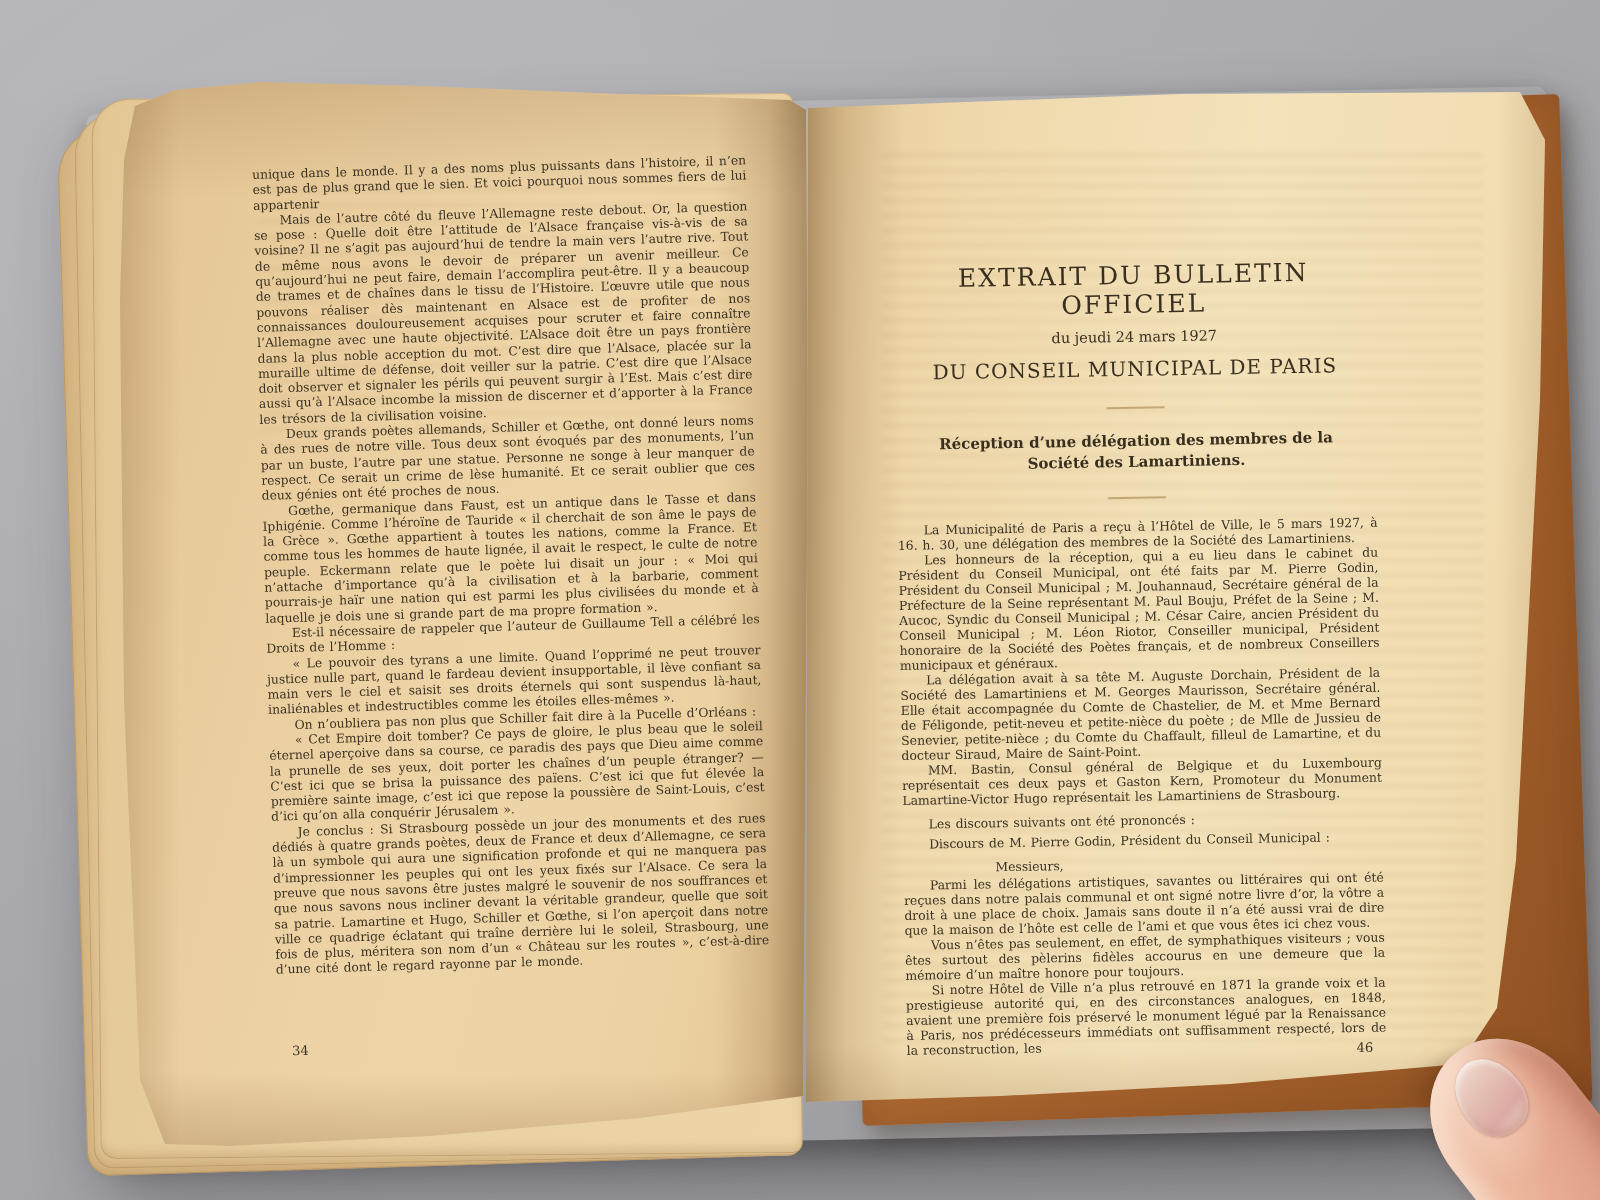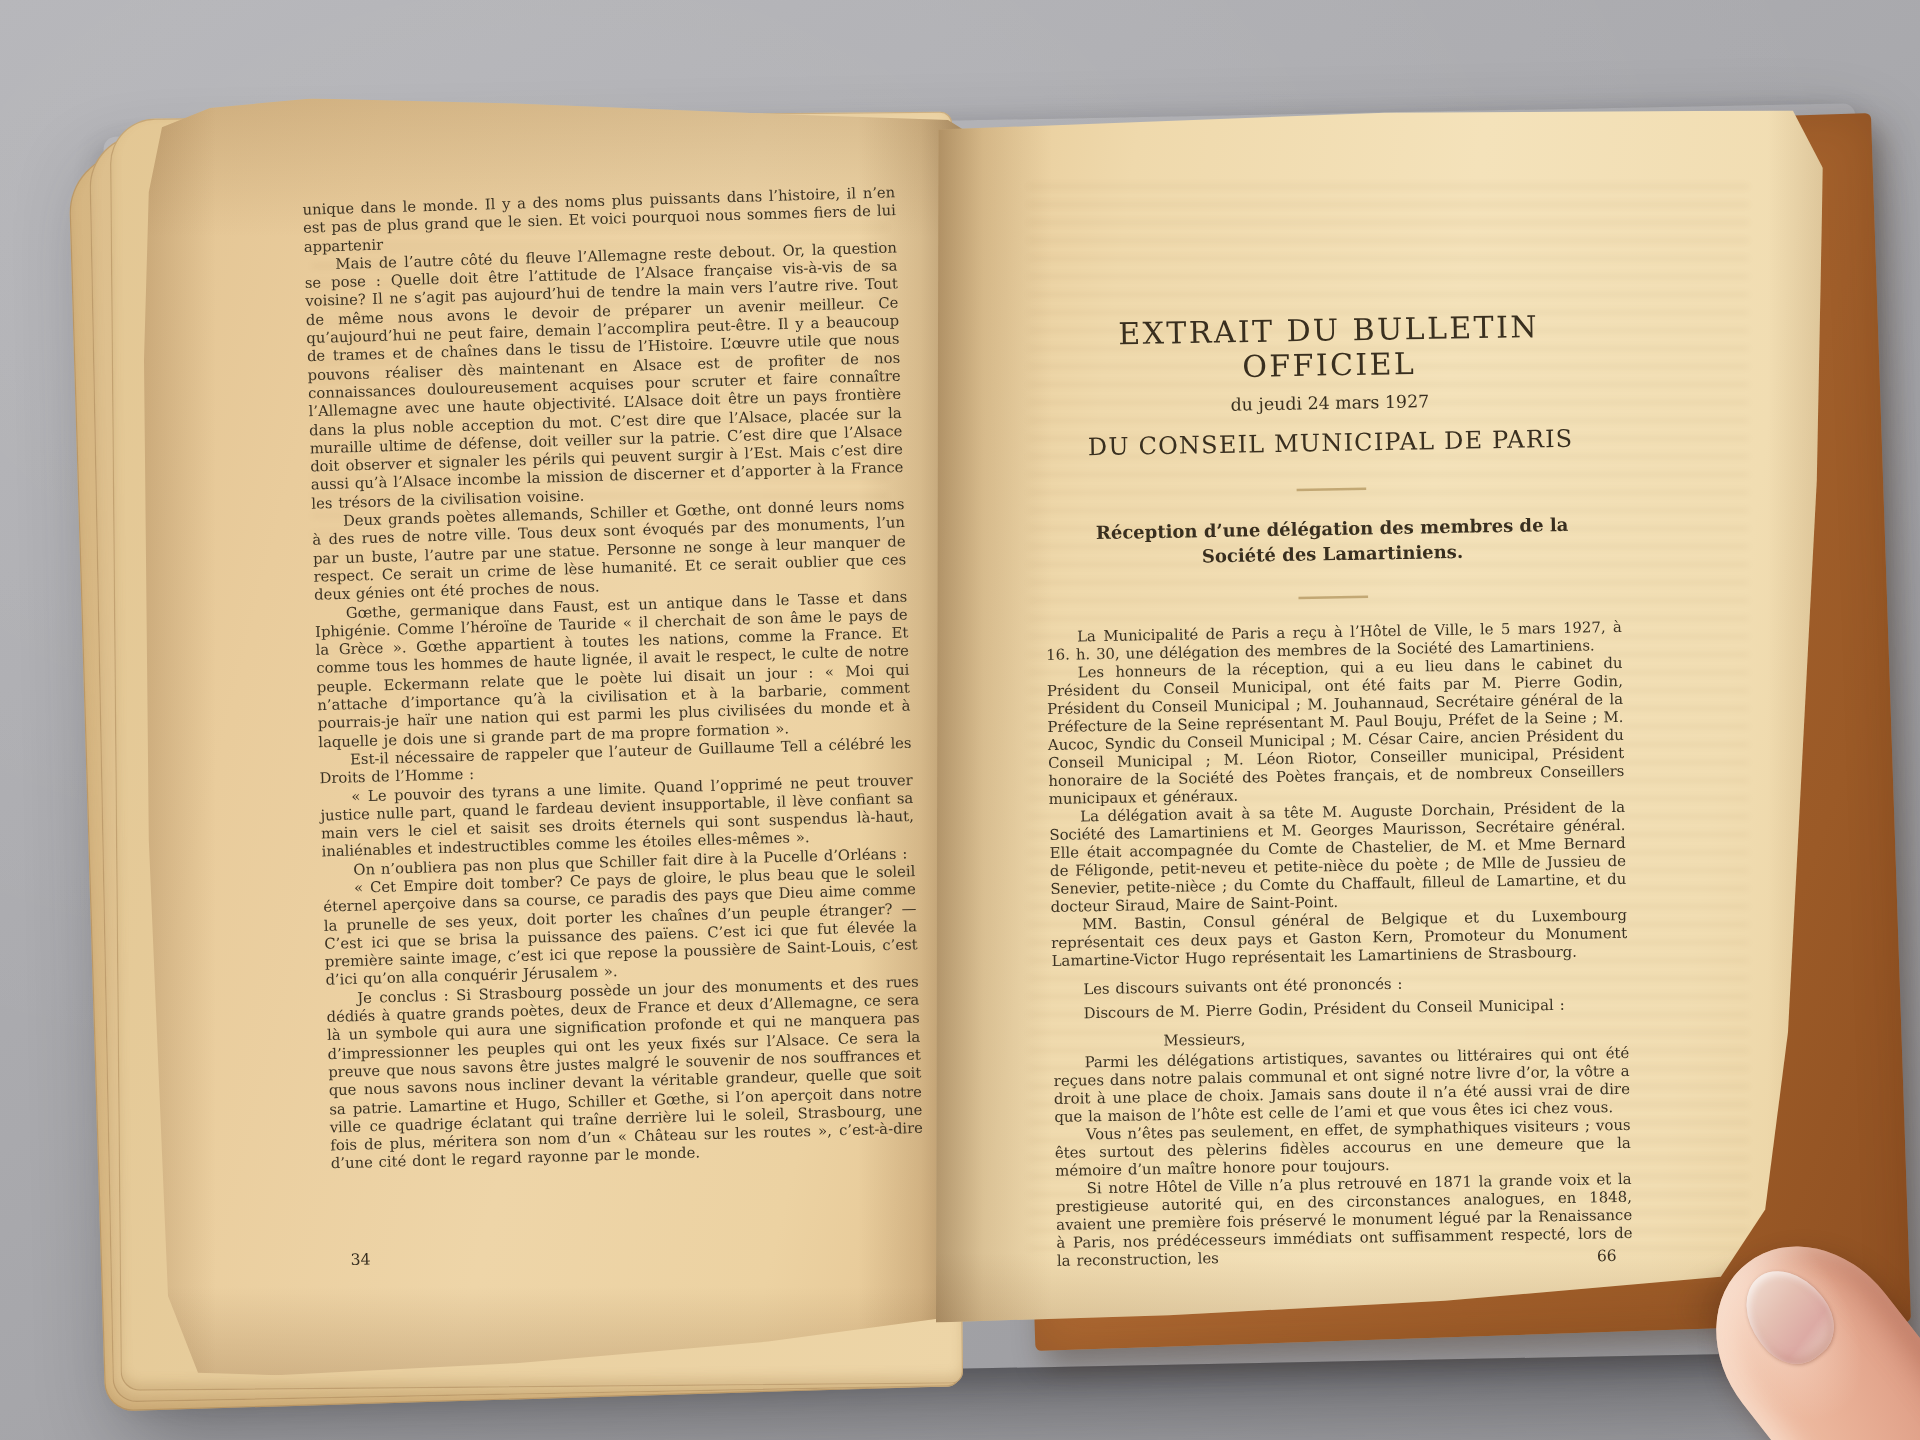--- a/index.html
+++ b/index.html
@@ -57,21 +57,21 @@
   .left-text { position:absolute; left:142px; top:90px; width:494px;
     transform:rotate(-1.7deg); transform-origin:0 0;
     font-size:12.3px; line-height:15.3px; color:#3a3122;
     text-align:justify; word-spacing:1px; }
   .left-text p { margin:0; text-indent:26px; }
   .left-text p.cont { text-indent:0; }
   .pagenum { position:absolute; font-size:13px; color:#3a3122; }
   .pagenum-left { left:14px; top:876px; }
 
   
-  .right-page { position:absolute; left:772px; top:84px; width:756px; height:1030px; z-index:6;
+  .right-page { position:absolute; left:798px; top:84px; width:756px; height:1030px; z-index:6;
     background:
       linear-gradient(98deg, #e5c794 0%, #efd9ac 20%, #f4e2ba 52%, #f1ddb2 82%, #ead2a2 100%);
     clip-path: polygon(10px 24px, 382px 10px, 722px 8px, 747px 56px, 742px 316px, 718px 776px,
       699px 924px, 662px 980px, 432px 1000px, 202px 1012px, 8px 1018px); }
   .rp-gutter { position:absolute; left:0; top:0; width:105px; height:100%;
     background:linear-gradient(to right, rgba(80,45,12,.42) 0%, rgba(110,70,30,.16) 45%, rgba(110,70,30,0) 100%); }
   .rp-right-shade { position:absolute; right:0; top:0; width:55px; height:100%;
     background:linear-gradient(to left, rgba(130,90,45,.20), rgba(130,90,45,0)); }
   .rp-bottom-shade { position:absolute; left:0; bottom:0; width:100%; height:70px;
     background:linear-gradient(to bottom, rgba(120,80,40,0), rgba(120,80,40,.22)); }
@@ -166,21 +166,21 @@
         <p>Les honneurs de la réception, qui a eu lieu dans le cabinet du Président du Conseil Municipal, ont été faits par M. Pierre Godin, Président du Conseil Municipal ; M. Jouhannaud, Secrétaire général de la Préfecture de la Seine représentant M. Paul Bouju, Préfet de la Seine ; M. Aucoc, Syndic du Conseil Municipal ; M. César Caire, ancien Président du Conseil Municipal ; M. Léon Riotor, Conseiller municipal, Président honoraire de la Société des Poètes français, et de nombreux Conseillers municipaux et généraux.</p>
         <p>La délégation avait à sa tête M. Auguste Dorchain, Président de la Société des Lamartiniens et M. Georges Maurisson, Secrétaire général. Elle était accompagnée du Comte de Chastelier, de M. et Mme Bernard de Féligonde, petit-neveu et petite-nièce du poète ; de Mlle de Jussieu de Senevier, petite-nièce ; du Comte du Chaffault, filleul de Lamartine, et du docteur Siraud, Maire de Saint-Point.</p>
         <p>MM. Bastin, Consul général de Belgique et du Luxembourg représentait ces deux pays et Gaston Kern, Promoteur du Monument Lamartine-Victor Hugo représentait les Lamartiniens de Strasbourg.</p>
         <p class="gap">Les discours suivants ont été prononcés :</p>
         <p class="gap-sm">Discours de M. Pierre Godin, Président du Conseil Municipal :</p>
         <p class="salutation">Messieurs,</p>
         <p>Parmi les délégations artistiques, savantes ou littéraires qui ont été reçues dans notre palais communal et ont signé notre livre d’or, la vôtre a droit à une place de choix. Jamais sans doute il n’a été aussi vrai de dire que la maison de l’hôte est celle de l’ami et que vous êtes ici chez vous.</p>
         <p>Vous n’êtes pas seulement, en effet, de symphathiques visiteurs ; vous êtes surtout des pèlerins fidèles accourus en une demeure que la mémoire d’un maître honore pour toujours.</p>
         <p>Si notre Hôtel de Ville n’a plus retrouvé en 1871 la grande voix et la prestigieuse autorité qui, en des circonstances analogues, en 1848, avaient une première fois préservé le monument légué par la Renaissance à Paris, nos prédécesseurs immédiats ont suffisamment respecté, lors de la reconstruction, les</p>
       </div>
-      <div class="pagenum pagenum-right">66</div>
+      <div class="pagenum pagenum-right">46</div>
     </div>
   </div>
 
   <div class="finger-shadow"></div>
   <div class="finger">
     <div class="nail"></div>
     <div class="crease crease-1"></div>
 
   </div>
 </div>

